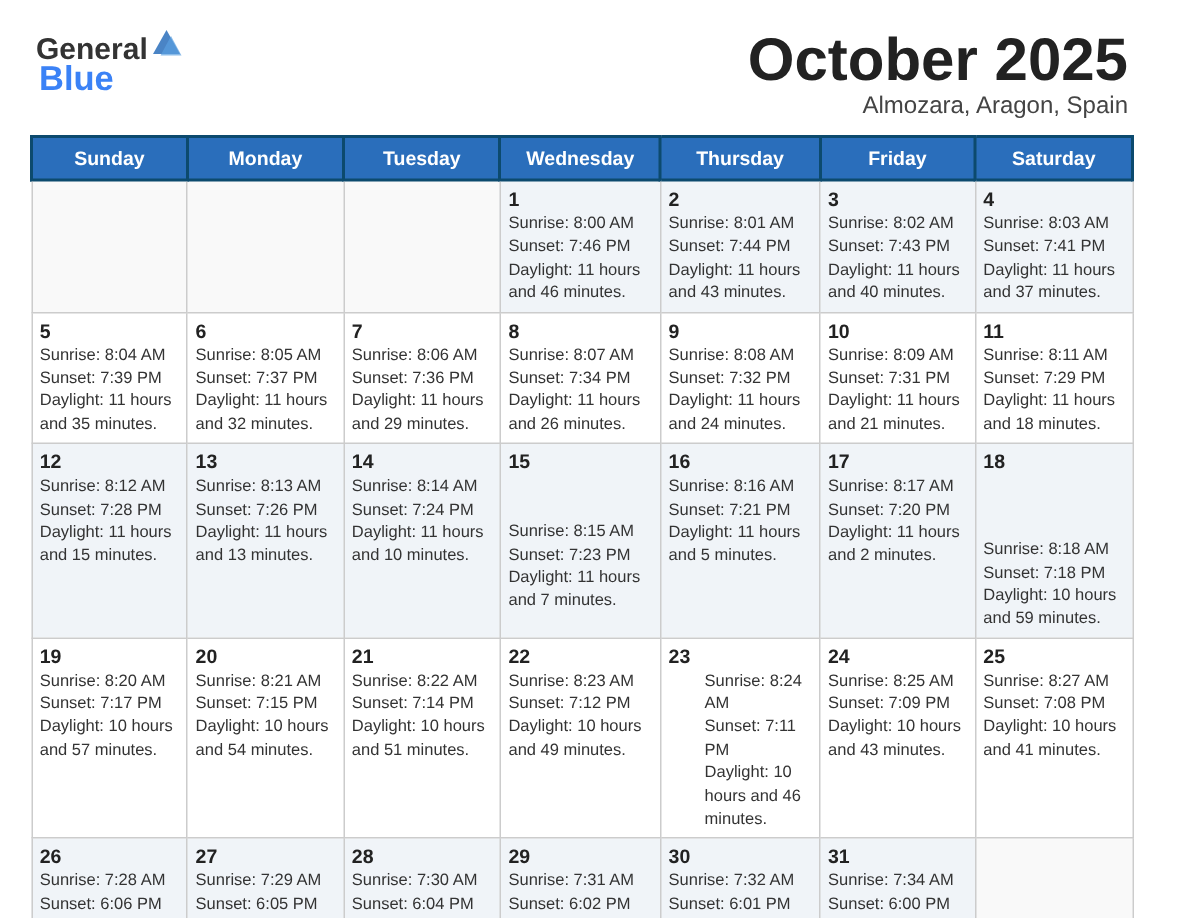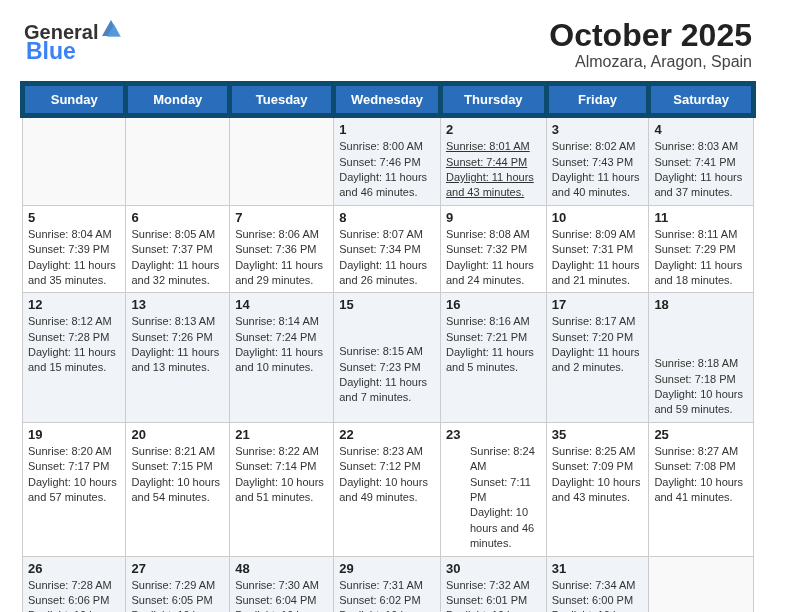--- a/index.html
+++ b/index.html
@@ -39,21 +39,21 @@
       line-height: 1;
     }
     .logo-icon {
       margin-left: 2px;
       margin-bottom: 2px;
     }
     .title-area {
       text-align: right;
     }
     .month-title {
-      font-size: 32px;
+      font-size: 40px;
       font-weight: bold;
       color: #222;
       line-height: 1.1;
     }
     .location-title {
       font-size: 16px;
       color: #444;
     }
     .calendar {
       width: 100%;
@@ -65,21 +65,21 @@
     .calendar-wrapper {
       padding: 0 10px 10px 10px;
     }
     .calendar th {
       background: #2a6ebb;
       color: #fff;
       font-size: 13px;
       font-weight: bold;
       text-align: center;
       padding: 6px 4px;
-      border: 5px solid #0c4a6e;
+      border: 2px solid #0c4a6e;
     }
     .calendar td {
       border: 1px solid #ccc;
       vertical-align: top;
       padding: 4px 5px;
       width: 110px;
       min-height: 80px;
       font-size: 10px;
       color: #333;
       background: #fff;
@@ -147,21 +147,21 @@
             <td class="empty"></td>
             <td class="empty"></td>
             <td>
               <span class="day-num">1</span>
               <div class="day-info" style="white-space: pre-line;">Sunrise: 8:00 AM
 Sunset: 7:46 PM
 Daylight: 11 hours and 46 minutes.</div>
             </td>
             <td>
               <span class="day-num">2</span>
-              <div class="day-info" style="white-space: pre-line; text-decoration: underline;">Sunrise: 8:01 AM
+              <div class="day-info" style="white-space: pre-line;">Sunrise: 8:01 AM
 Sunset: 7:44 PM
 Daylight: 11 hours and 43 minutes.</div>
             </td>
             <td>
               <span class="day-num">3</span>
               <div class="day-info" style="white-space: pre-line;">Sunrise: 8:02 AM
 Sunset: 7:43 PM
 Daylight: 11 hours and 40 minutes.</div>
             </td>
             <td>
@@ -284,21 +284,21 @@
 Sunset: 7:12 PM
 Daylight: 10 hours and 49 minutes.</div>
             </td>
             <td>
               <span class="day-num">23</span>
               <div class="day-info" style="white-space: pre-line; margin-left: 24px;">Sunrise: 8:24 AM
 Sunset: 7:11 PM
 Daylight: 10 hours and 46 minutes.</div>
             </td>
             <td>
-              <span class="day-num">35</span>
+              <span class="day-num">24</span>
               <div class="day-info" style="white-space: pre-line;">Sunrise: 8:25 AM
 Sunset: 7:09 PM
 Daylight: 10 hours and 43 minutes.</div>
             </td>
             <td>
               <span class="day-num">25</span>
               <div class="day-info" style="white-space: pre-line;">Sunrise: 8:27 AM
 Sunset: 7:08 PM
 Daylight: 10 hours and 41 minutes.</div>
             </td>
@@ -310,21 +310,21 @@
 Sunset: 6:06 PM
 Daylight: 10 hours and 38 minutes.</div>
             </td>
             <td>
               <span class="day-num">27</span>
               <div class="day-info" style="white-space: pre-line;">Sunrise: 7:29 AM
 Sunset: 6:05 PM
 Daylight: 10 hours and 36 minutes.</div>
             </td>
             <td>
-              <span class="day-num">48</span>
+              <span class="day-num">28</span>
               <div class="day-info" style="white-space: pre-line;">Sunrise: 7:30 AM
 Sunset: 6:04 PM
 Daylight: 10 hours and 33 minutes.</div>
             </td>
             <td>
               <span class="day-num">29</span>
               <div class="day-info" style="white-space: pre-line;">Sunrise: 7:31 AM
 Sunset: 6:02 PM
 Daylight: 10 hours and 30 minutes.</div>
             </td>

